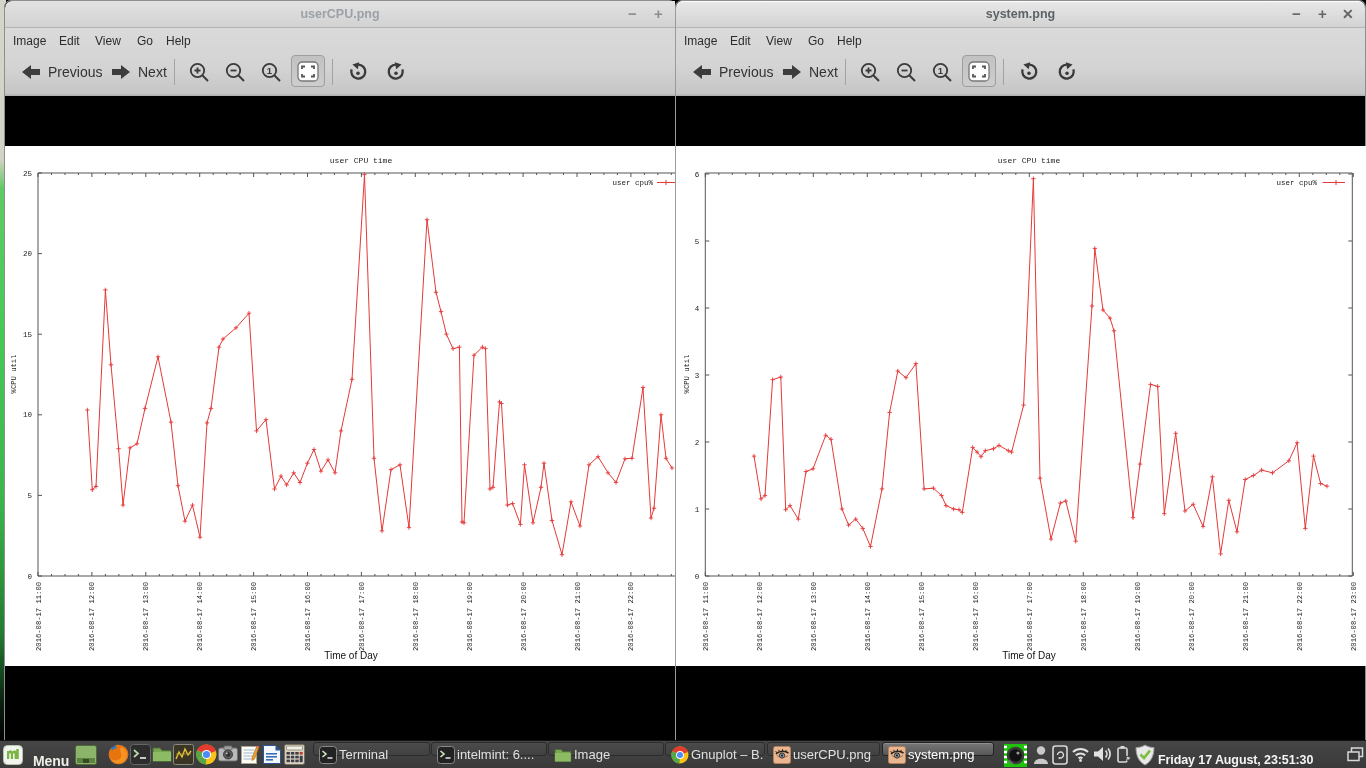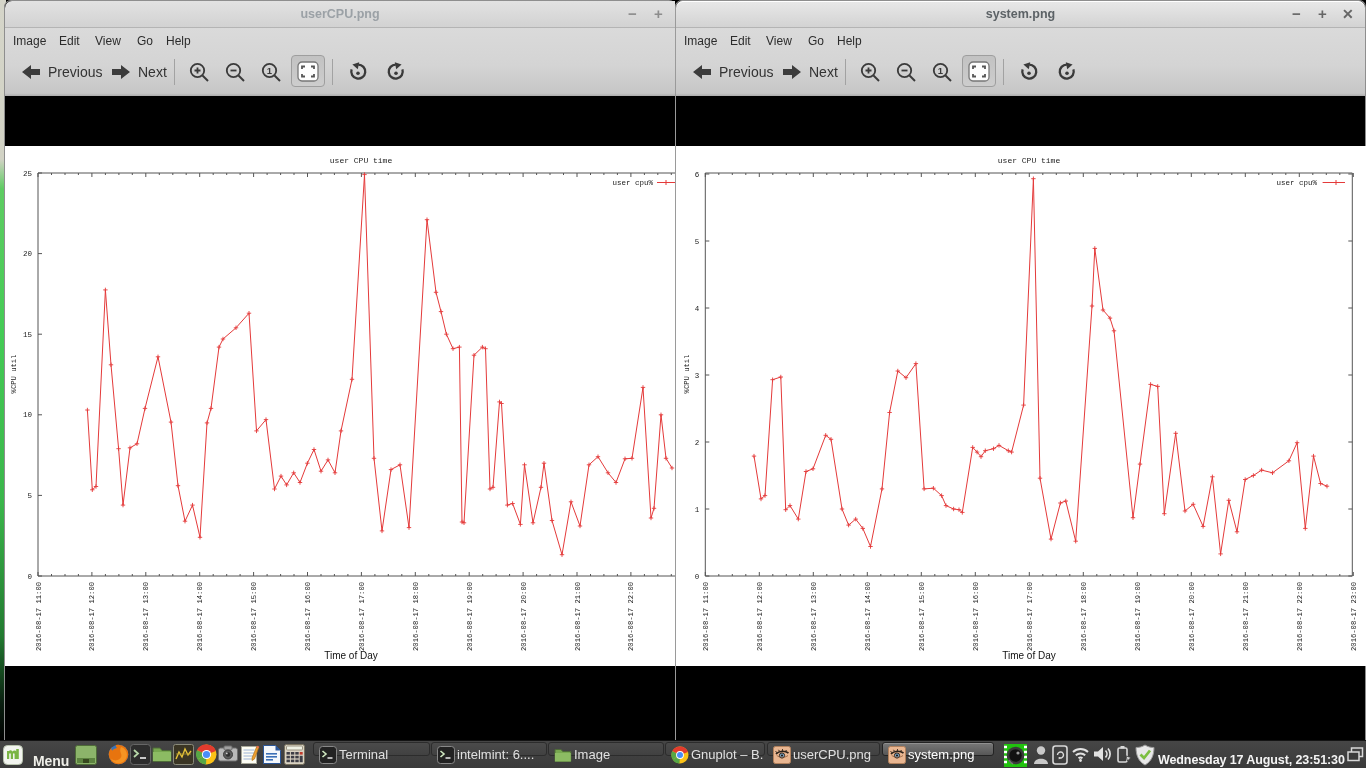--- a/index.html
+++ b/index.html
@@ -372,17 +372,17 @@
     </svg>
     <svg class="tray" style="left:1115px;top:4px" width="18" height="19">
 <rect x="3" y="3" width="9" height="14" rx="1.5" fill="none" stroke="#d8d8d8" stroke-width="1.6"></rect>
 <rect x="5.5" y="1" width="4" height="2.5" fill="#d8d8d8"></rect>
 <path d="M11 11 l5 1.5 -3.5 3.5 Z" fill="#d8d8d8" stroke="#3a3a3a" stroke-width="0.8"></path>
     </svg>
     <svg class="tray" style="left:1135px;top:3px" width="20" height="22">
 <path d="M10 1 C13 3 16 3.5 19 3.5 C19 11 16.5 17.5 10 21 C3.5 17.5 1 11 1 3.5 C4 3.5 7 3 10 1 Z" fill="#e8e8e8" stroke="#9a9a9a"></path>
 <path d="M5.5 10.5 L9 14 L15 6.5" fill="none" stroke="#7cbf3f" stroke-width="2.8"></path>
     </svg>
-    <div class="clock" style="left:1158px">Wednesday 17 August, 23:51:30</div>
+    <div class="clock" style="left:1158px">Friday 17 August, 23:51:30</div>
     <svg class="tray" style="left:1347px;top:6px" width="17" height="15">
 <rect x="4.5" y="1" width="11" height="8.5" fill="none" stroke="#d8d8d8" stroke-width="1.5"></rect>
 <rect x="1" y="5" width="11" height="8.5" fill="#3a3a3a" stroke="#d8d8d8" stroke-width="1.5"></rect>
     </svg>
   </div>
 </body></html>

